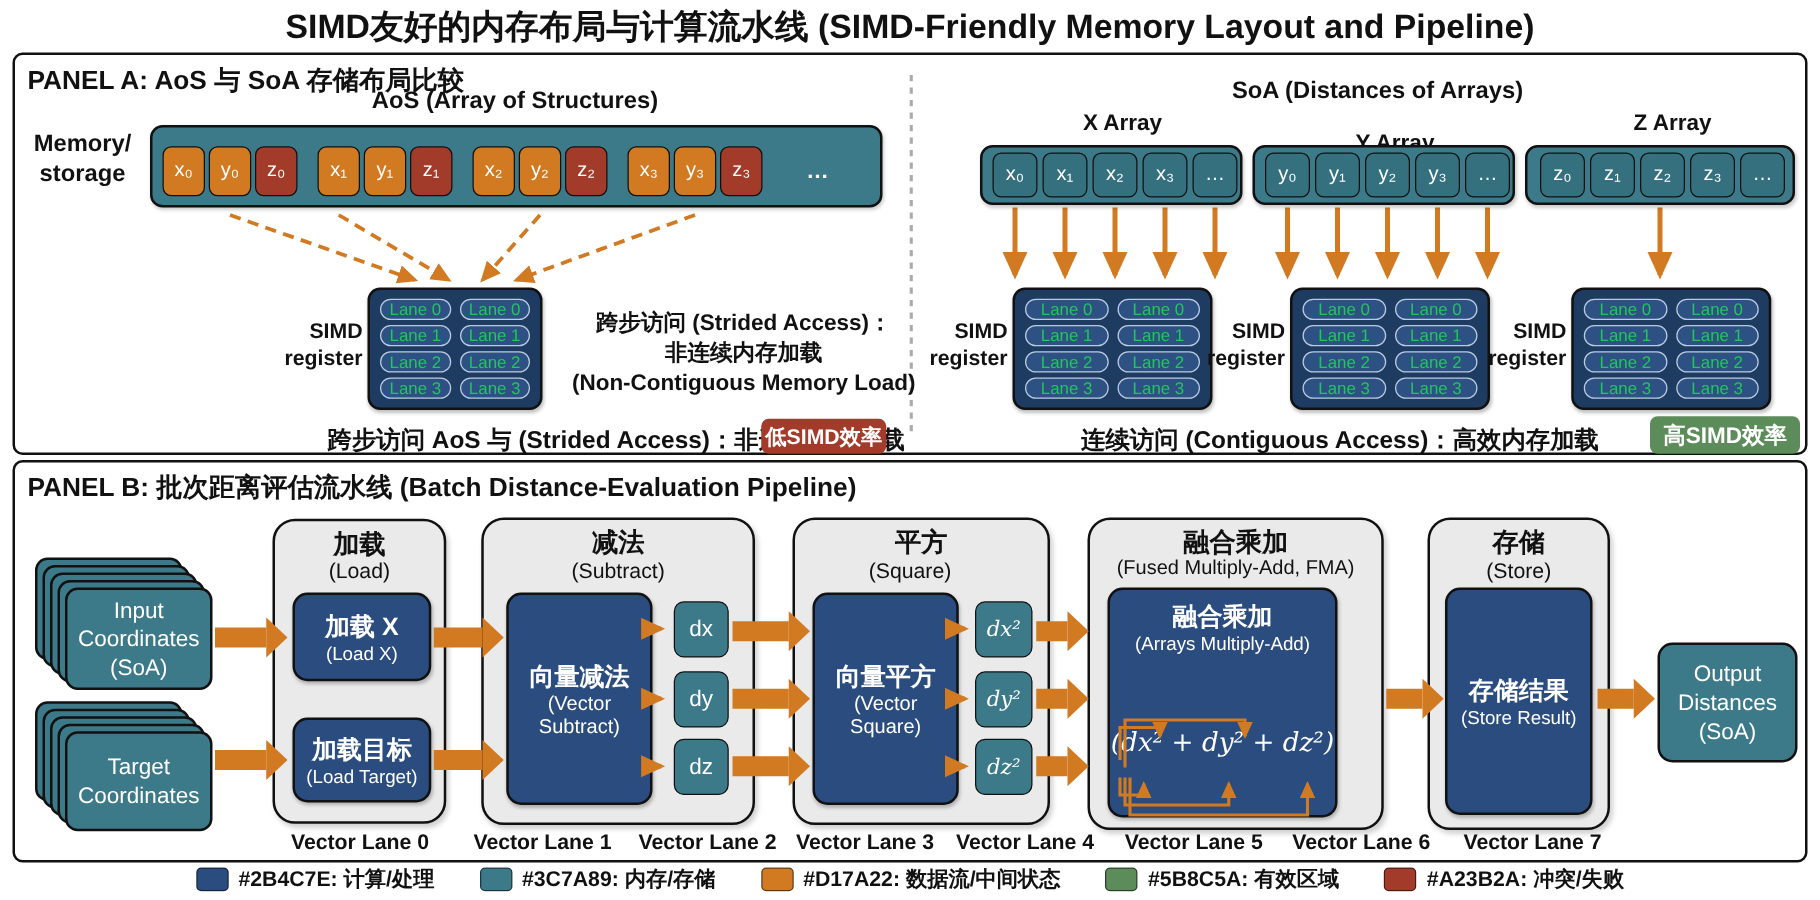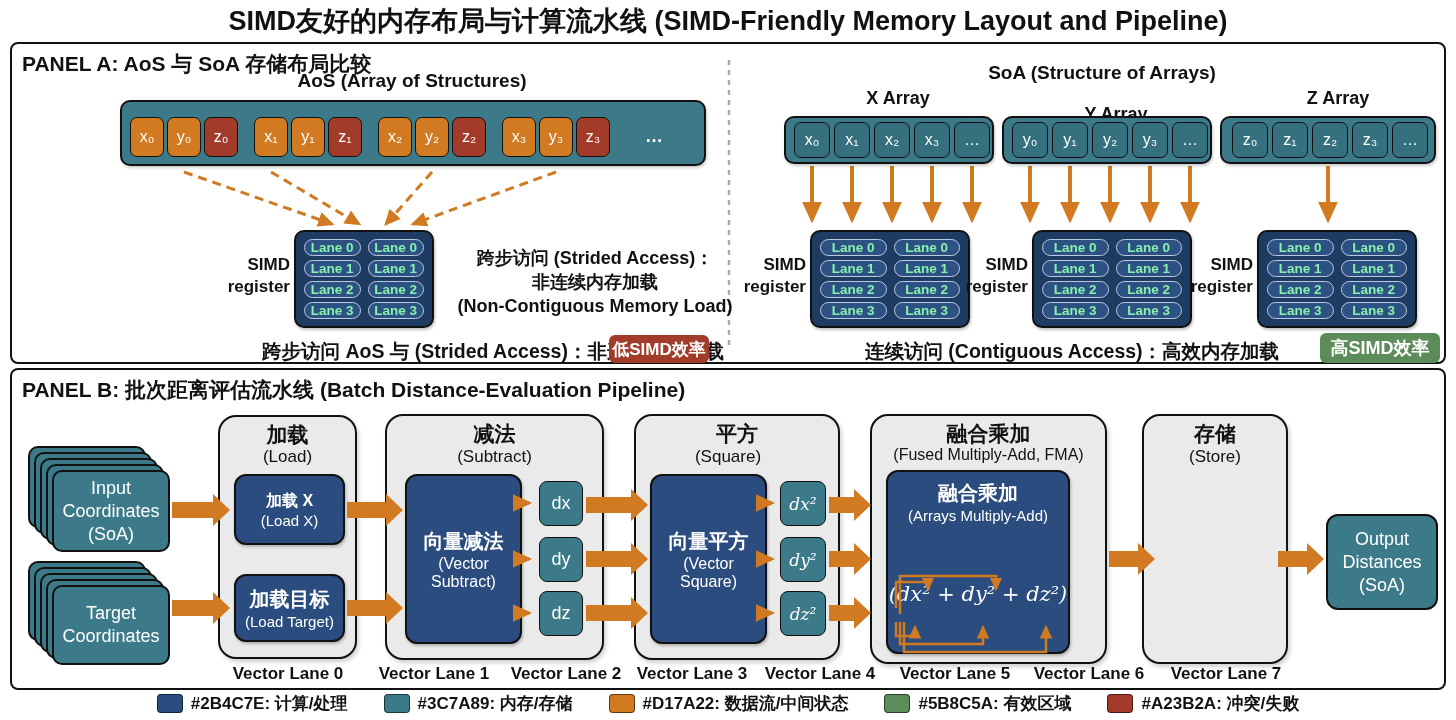--- a/index.html
+++ b/index.html
@@ -22,21 +22,21 @@
     display:flex;align-items:center;justify-content:center;font-size:16px;box-sizing:border-box;}
   .aoscell{width:34px;height:40px;border:1.5px solid #111;border-radius:7px;color:#fff;
     display:flex;align-items:center;justify-content:center;font-size:16px;box-sizing:border-box;flex:none;}
   .cell-xy{background:#D17A22;}
   .cell-z{background:#A23B2A;}
   .aosgroup{position:absolute;display:flex;gap:3px;}
 
   
   .reg{position:absolute;background:#1E3C62;border:2px solid #111;border-radius:10px;box-sizing:border-box;
     display:grid;grid-template-columns:1fr 1fr;column-gap:7px;row-gap:3.5px;padding:7px 8px;box-shadow:1px 2px 3px rgba(0,0,0,.25);}
-  .pill{background:#2E5184;border:1.5px solid #BBCBDF;border-radius:9px;color:#86efac;font-size:13.5px;font-weight:bold;
+  .pill{background:#2E5184;border:1.5px solid #BBCBDF;border-radius:9px;color:#22c55e;font-size:13.5px;font-weight:normal;
     display:flex;align-items:center;justify-content:center;box-sizing:border-box;}
 
   .badge{position:absolute;color:#fff;font-weight:bold;border-radius:6px;display:flex;align-items:center;justify-content:center;box-sizing:border-box;}
 
   
   .stage{position:absolute;background:#EAEAEA;border:2px solid #111;border-radius:18px;box-sizing:border-box;box-shadow:2px 3px 4px rgba(0,0,0,.18);}
   .bluebox{position:absolute;background:#2B4C7E;border:2px solid #111;border-radius:12px;box-sizing:border-box;color:#fff;
     display:flex;flex-direction:column;align-items:center;justify-content:center;box-shadow:1px 2px 3px rgba(0,0,0,.25);}
   .tealcard{position:absolute;background:#3C7A89;border:2px solid #111;border-radius:10px;box-sizing:border-box;color:#fff;
     display:flex;flex-direction:column;align-items:center;justify-content:center;}
@@ -97,20 +97,24 @@
       <line x1="1098" y1="122" x2="1098" y2="176" marker-end="url(#ah)"></line>
       <line x1="1138" y1="122" x2="1138" y2="176" marker-end="url(#ah)"></line>
       <line x1="1178" y1="122" x2="1178" y2="176" marker-end="url(#ah)"></line>
       <line x1="1316" y1="122" x2="1316" y2="176" marker-end="url(#ah)"></line>
     </g>
 
     <line x1="717" y1="16" x2="717" y2="306" stroke="#ABABAB" stroke-width="2.5" stroke-dasharray="5 5"></line>
   </svg>
 
   <div class="abs ctr b nowrap" style="left:240px;top:26px;width:320px;font-size:19px;">AoS (Array of Structures)</div>
+  <div class="abs ctr b" style="left:8px;top:60px;width:92px;font-size:19px;line-height:24px;">
+    <div>Memory/</div>
+    <div>storage</div>
+  </div>
 
   <div class="memctr" style="left:108px;top:56px;width:586px;height:66px;"></div>
 
   <div class="aosgroup" style="left:118px;top:73px;">
     <div class="aoscell cell-xy">x₀</div>
     <div class="aoscell cell-xy">y₀</div>
     <div class="aoscell cell-z">z₀</div>
   </div>
   <div class="aosgroup" style="left:242px;top:73px;">
     <div class="aoscell cell-xy">x₁</div>
@@ -146,21 +150,21 @@
 
   <div class="abs ctr b" style="left:438px;top:202px;width:290px;font-size:18px;line-height:24px;">
     <div class="nowrap">跨步访问 (Strided Access)：</div>
     <div class="nowrap">非连续内存加载</div>
     <div class="nowrap">(Non-Contiguous Memory Load)</div>
   </div>
 
   <div class="abs ctr b nowrap" style="left:250px;top:294px;width:370px;font-size:19.5px;">跨步访问 AoS 与 (Strided Access)：非连续内存加载</div>
   <div class="badge" style="left:597px;top:291px;width:100px;height:28px;background:#A23B2A;font-size:17px;">低SIMD效率</div>
 
-  <div class="abs ctr b nowrap" style="left:930px;top:18px;width:320px;font-size:19px;">SoA (Structure of Arrays)</div>
+  <div class="abs ctr b nowrap" style="left:930px;top:18px;width:320px;font-size:19px;">SoA (Distances of Arrays)</div>
   <div class="abs ctr b nowrap" style="left:826px;top:44px;width:120px;font-size:18px;">X Array</div>
   <div class="abs ctr b nowrap" style="left:1044px;top:60px;width:120px;font-size:18px;">Y Array</div>
   <div class="abs ctr b nowrap" style="left:1266px;top:44px;width:120px;font-size:18px;">Z Array</div>
 
   <div class="memctr" style="left:772px;top:72px;width:210px;height:48px;"></div>
   <div class="soacell" style="left:782px;top:78px;">x₀</div>
   <div class="soacell" style="left:822px;top:78px;">x₁</div>
   <div class="soacell" style="left:862px;top:78px;">x₂</div>
   <div class="soacell" style="left:902px;top:78px;">x₃</div>
   <div class="soacell" style="left:942px;top:78px;">…</div>
@@ -246,21 +250,21 @@
   <div class="tealcard" style="left:34px;top:209px;width:118px;height:80px;"></div>
   <div class="tealcard" style="left:40px;top:215px;width:118px;height:80px;font-size:18px;line-height:23px;">
     <div>Target</div>
     <div>Coordinates</div>
   </div>
 
   <div class="stage" style="left:206px;top:45px;width:139px;height:244px;"></div>
   <div class="abs ctr b nowrap" style="left:206px;top:51px;width:139px;font-size:21px;">加载</div>
   <div class="abs ctr nowrap" style="left:206px;top:77px;width:139px;font-size:17px;">(Load)</div>
   <div class="bluebox" style="left:222px;top:104px;width:111px;height:71px;">
-    <div class="b" style="font-size:16px;">加载 X</div>
+    <div class="b" style="font-size:20px;">加载 X</div>
     <div style="font-size:15px;">(Load X)</div>
   </div>
   <div class="bluebox" style="left:222px;top:204px;width:111px;height:68px;">
     <div class="b" style="font-size:20px;">加载目标</div>
     <div style="font-size:15px;">(Load Target)</div>
   </div>
 
   <div class="stage" style="left:373px;top:44px;width:219px;height:246px;"></div>
   <div class="abs ctr b nowrap" style="left:373px;top:50px;width:219px;font-size:21px;">减法</div>
   <div class="abs ctr nowrap" style="left:373px;top:77px;width:219px;font-size:17px;">(Subtract)</div>
@@ -290,20 +294,24 @@
   <div class="abs ctr nowrap" style="left:858px;top:76px;width:237px;font-size:16px;">(Fused Multiply-Add, FMA)</div>
   <div class="bluebox" style="left:874px;top:100px;width:184px;height:184px;justify-content:flex-start;">
     <div class="b" style="font-size:20px;margin-top:8px;">融合乘加</div>
     <div style="font-size:15px;">(Arrays Multiply-Add)</div>
     <div class="mathtxt nowrap" style="font-size:21px;margin-top:58px;">(dx² + dy² + dz²)</div>
   </div>
 
   <div class="stage" style="left:1130px;top:44px;width:146px;height:250px;"></div>
   <div class="abs ctr b nowrap" style="left:1130px;top:50px;width:146px;font-size:21px;">存储</div>
   <div class="abs ctr nowrap" style="left:1130px;top:77px;width:146px;font-size:17px;">(Store)</div>
+  <div class="bluebox" style="left:1144px;top:100px;width:118px;height:182px;">
+    <div class="b" style="font-size:20px;">存储结果</div>
+    <div style="font-size:15px;">(Store Result)</div>
+  </div>
 
   <div class="tealcard" style="left:1314px;top:144px;width:112px;height:96px;font-size:18px;line-height:23px;border-radius:12px;">
     <div>Output</div>
     <div>Distances</div>
     <div>(SoA)</div>
   </div>
 
   <div class="barr" style="left:160px;top:132px;width:41px;"></div>
   <div class="barr" style="left:160px;top:230px;width:41px;"></div>
   <div class="barr" style="left:335px;top:132px;width:39px;"></div>

